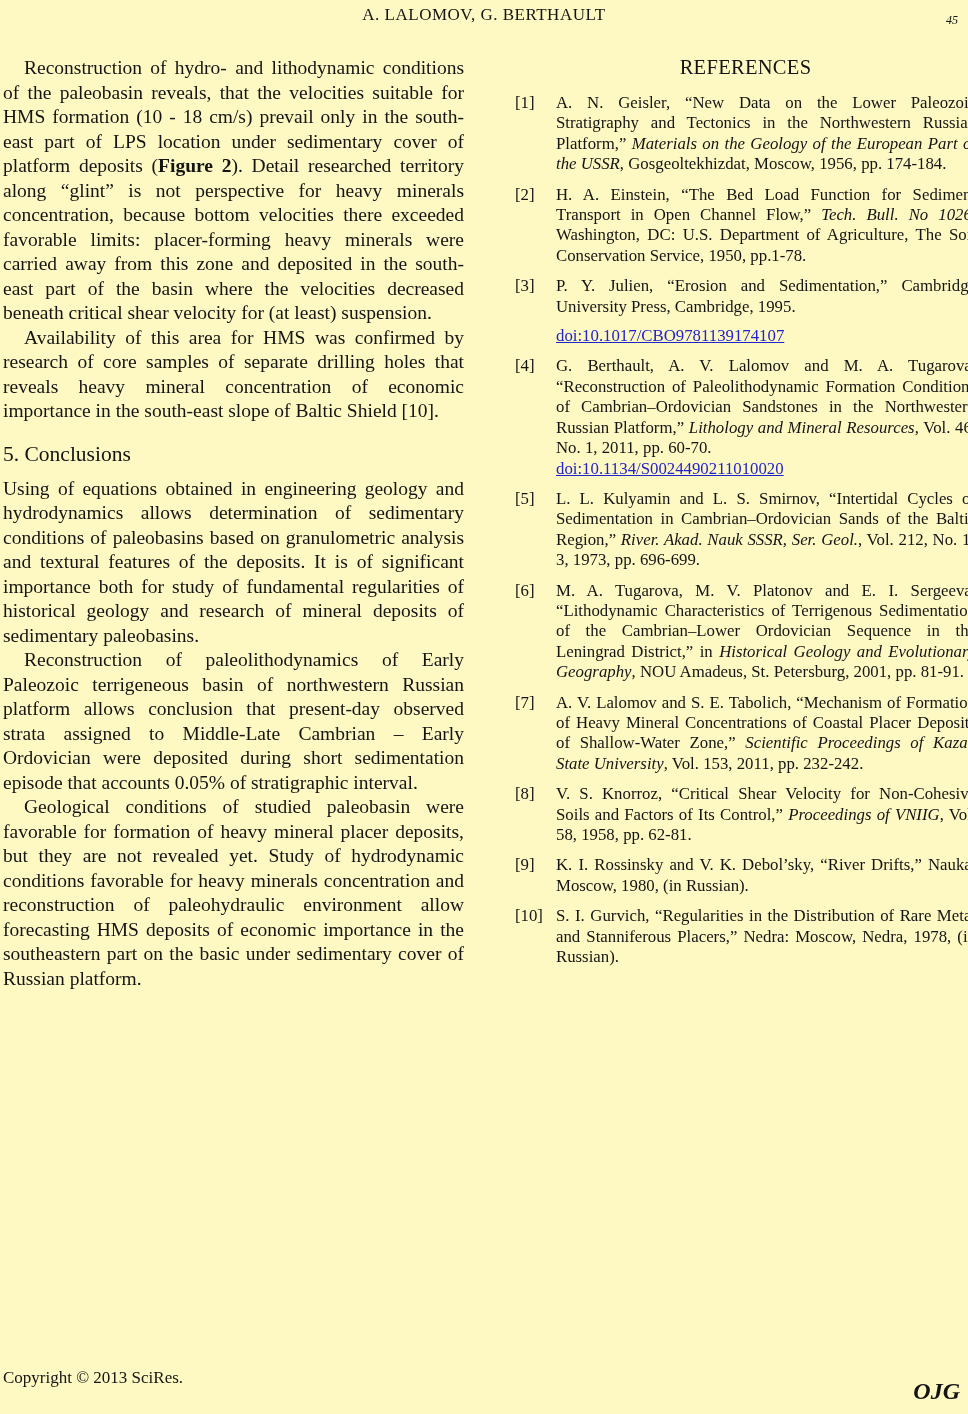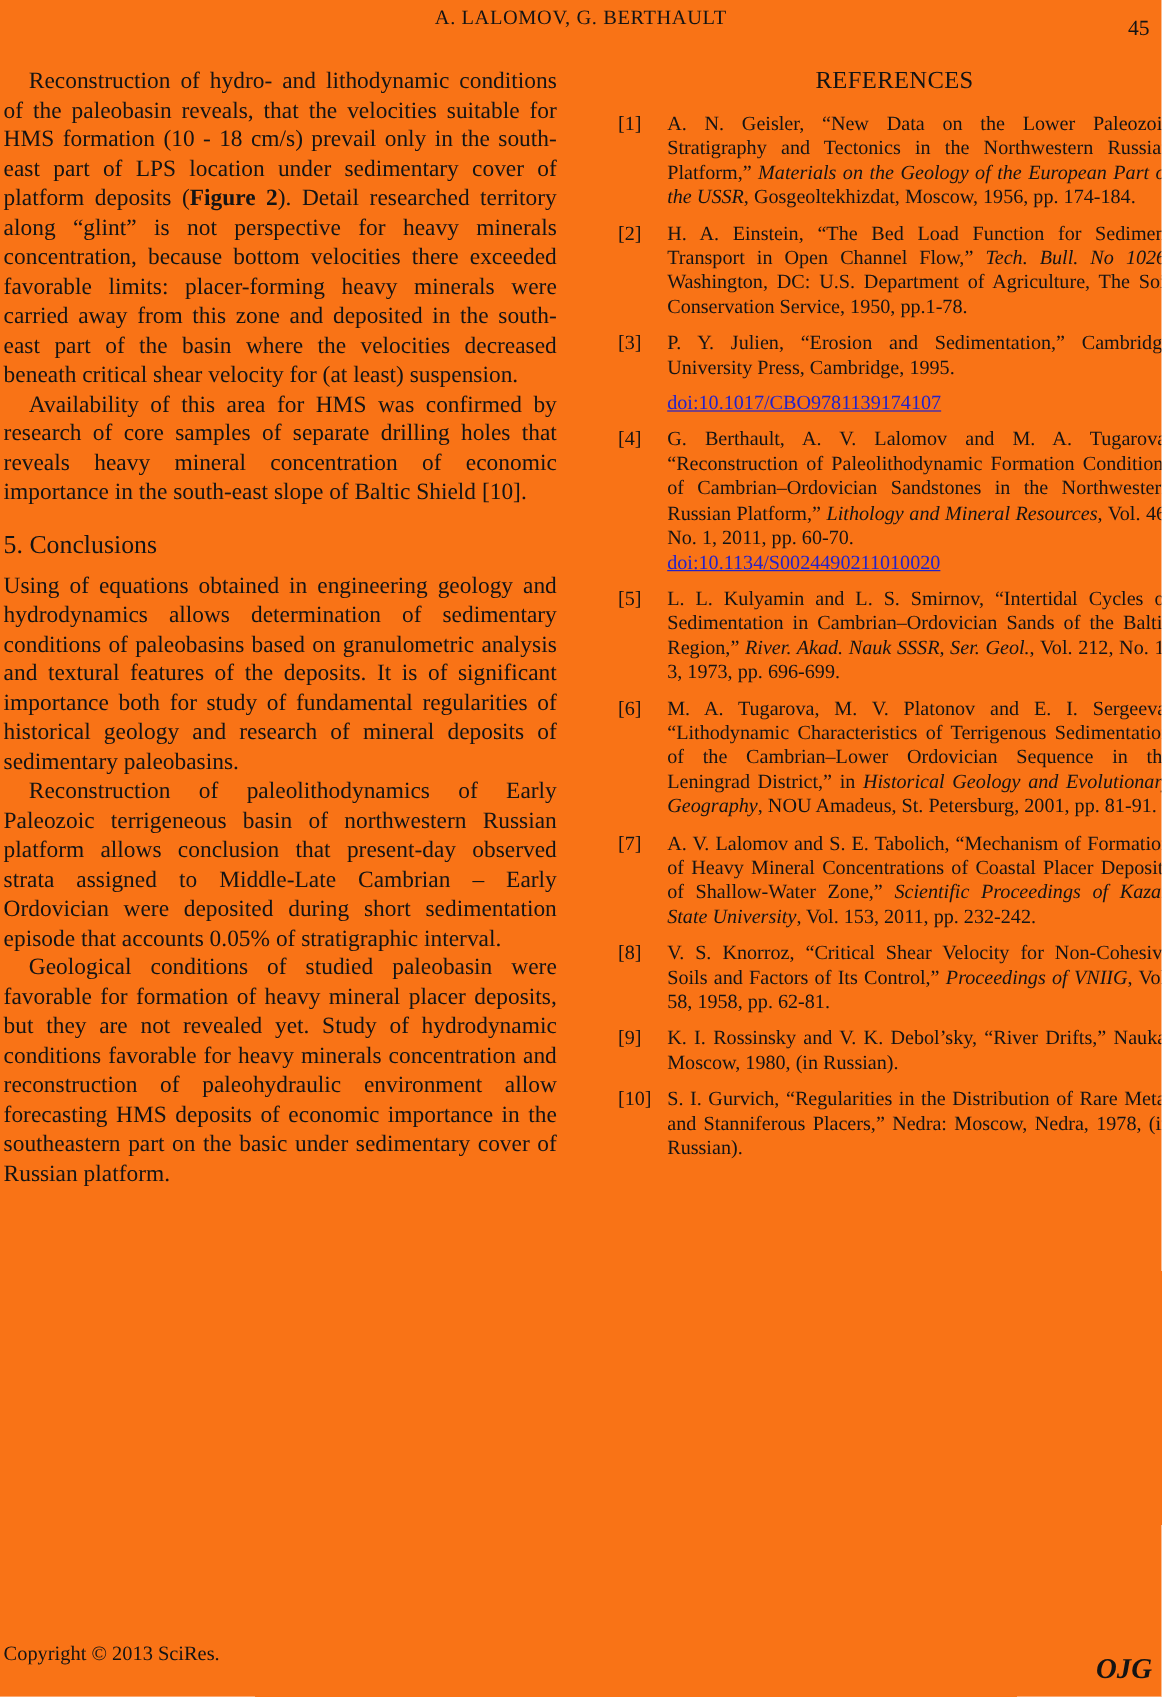--- a/index.html
+++ b/index.html
@@ -1,29 +1,29 @@
 <!DOCTYPE html>
 <html><head>
 <meta charset="utf-8">
 <style>
   html,body{margin:0;padding:0;background:#ffffff;}
   .page{
     position:relative;
     width:968px;height:1414px;
-    background:#f97316;
+    background:#fef9c3;
     color:#141414;
     font-family:"Liberation Serif","DejaVu Serif",serif;
     overflow:hidden;
   }
   .running-head{
     position:absolute;top:5px;left:0;right:0;
     text-align:center;font-size:17px;letter-spacing:0.5px;
   }
   .page-num{
-    position:absolute;top:13px;right:10px;font-size:18px;
+    position:absolute;top:13px;right:10px;font-size:12px;font-style:italic;
   }
   .columns{
     position:absolute;top:56px;left:3px;
     display:flex;gap:51px;
   }
   .col{width:461px;}
   
   .col-left p.para{
     margin:0;font-size:19.5px;line-height:24.5px;
     text-align:justify;

